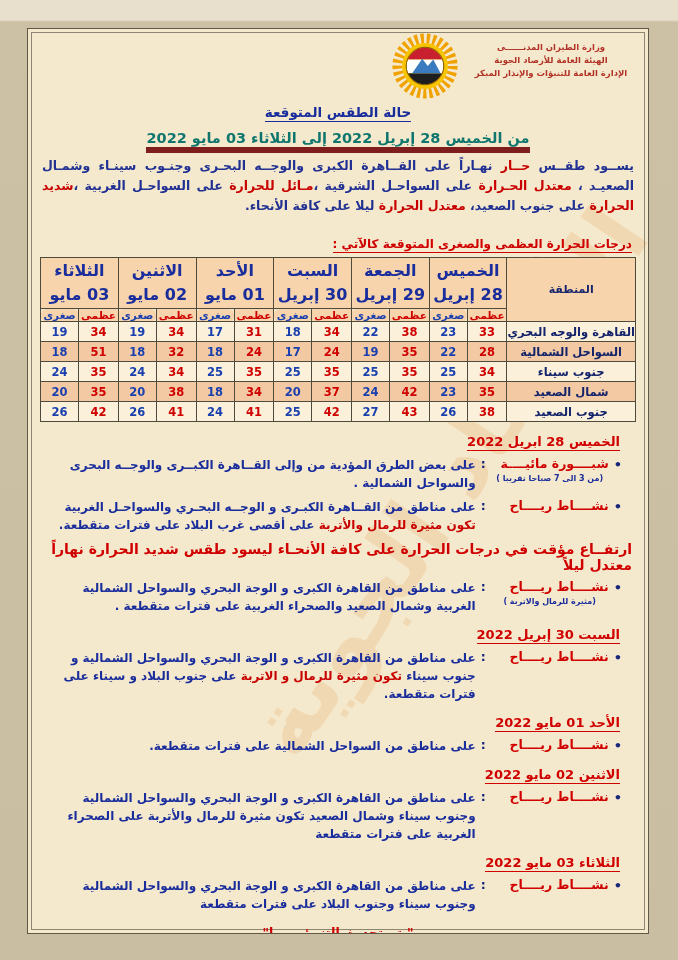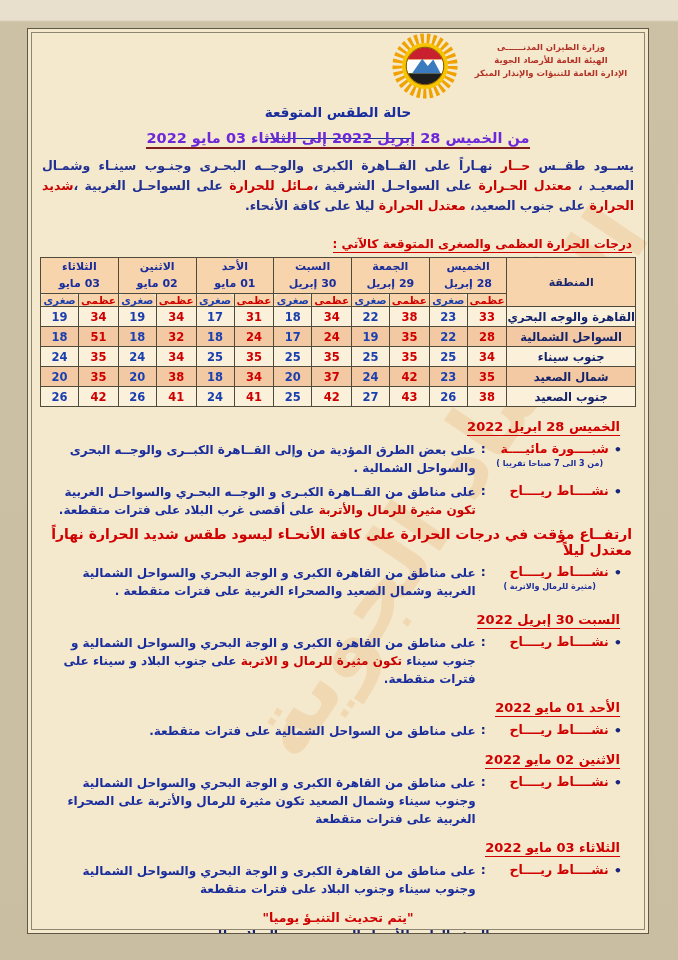--- a/index.html
+++ b/index.html
@@ -24,36 +24,36 @@
   .hdr{position:relative;height:64px;}
   .hdr-en{position:absolute;left:14px;top:2px;width:236px;text-align:center;
     color:#8e2727;font-weight:bold;font-style:italic;font-size:10.5px;line-height:1.32;
     font-family:"DejaVu Serif",serif;}
   .hdr-ar{position:absolute;right:0;top:4px;width:170px;text-align:center;direction:rtl;
     color:#b23327;font-weight:bold;font-size:8.5px;line-height:1.55;}
   .logo{position:absolute;left:352px;top:-4px;width:66px;height:66px;}
   
   .title-line{text-align:center;margin-top:1px;}
   .title-line span{direction:rtl;color:#1a2d9c;font-weight:bold;font-size:13.5px;
-    border-bottom:1.5px solid #1a2d9c;padding-bottom:18px;}
+    border-bottom:1.5px solid #1a2d9c;padding-bottom:1px;}
   .date-line{text-align:center;margin-top:7px;}
-  .date-line span{direction:rtl;unicode-bidi:embed;color:#6d28d9;font-weight:bold;font-size:14.5px;
-    border-bottom:2px solid #7f1d1d;padding-bottom:1px;}
+  .date-line span{direction:rtl;unicode-bidi:embed;color:#0f766e;font-weight:bold;font-size:14.5px;
+    border-bottom:6px solid #7f1d1d;padding-bottom:1px;}
   
   .intro{direction:rtl;text-align:justify;color:#203093;font-weight:bold;font-size:12.5px;
     line-height:1.6;margin:9px 2px 17px;}
   .seg-red{color:#c80000;}
   .temps-caption{direction:rtl;margin:2px 4px 5px;text-align:right;}
   .temps-caption span{color:#cf0000;font-weight:bold;font-size:12px;border-bottom:1px solid #cf0000;padding-bottom:1px;}
   
   table.temps{direction:rtl;border-collapse:collapse;margin:2px auto 2px;}
   .temps th,.temps td{border:1px solid #4e4a3c;}
   .temps th{background:#f7d4ab;}
   .th-region{width:106px;color:#17256e;font-size:11px;font-weight:bold;}
-  .th-day{color:#1a2d9c;font-size:11px;font-weight:bold;padding:1px 14px;}
+  .th-day{color:#1a2d9c;font-size:16px;font-weight:bold;padding:1px 2px;}
   .th-day div{line-height:1.5;}
   .th-max,.th-min{font-size:10.5px;width:38px;padding:0 1px;font-weight:bold;}
   .th-max{color:#cf0000;}
   .th-min{color:#1a3fae;border-radius:6px;}
   .temps tbody td{text-align:center;font-weight:bold;font-size:11.5px;padding:1px 0;background:#fbf0da;height:17px;}
   .temps tr.alt td{background:#f3c9a3;}
   .td-region{font-size:9.5px;color:#14246b;padding:1px 3px;white-space:nowrap;}
   .td-max{color:#cf0000;}
   .td-min{color:#1a3fae;}
   

